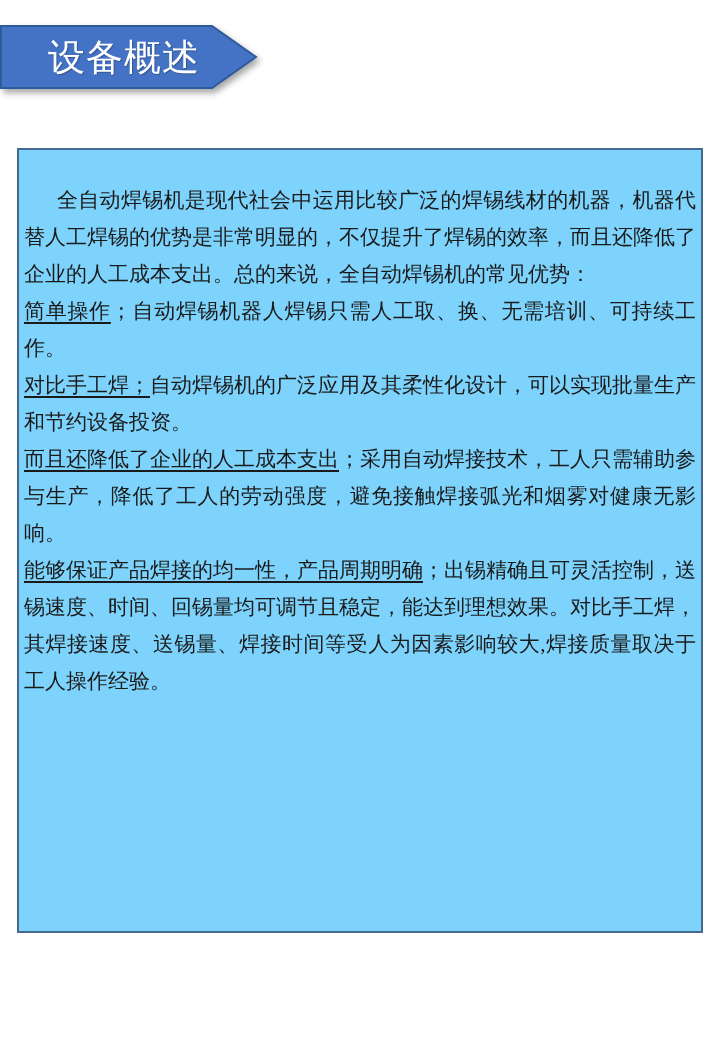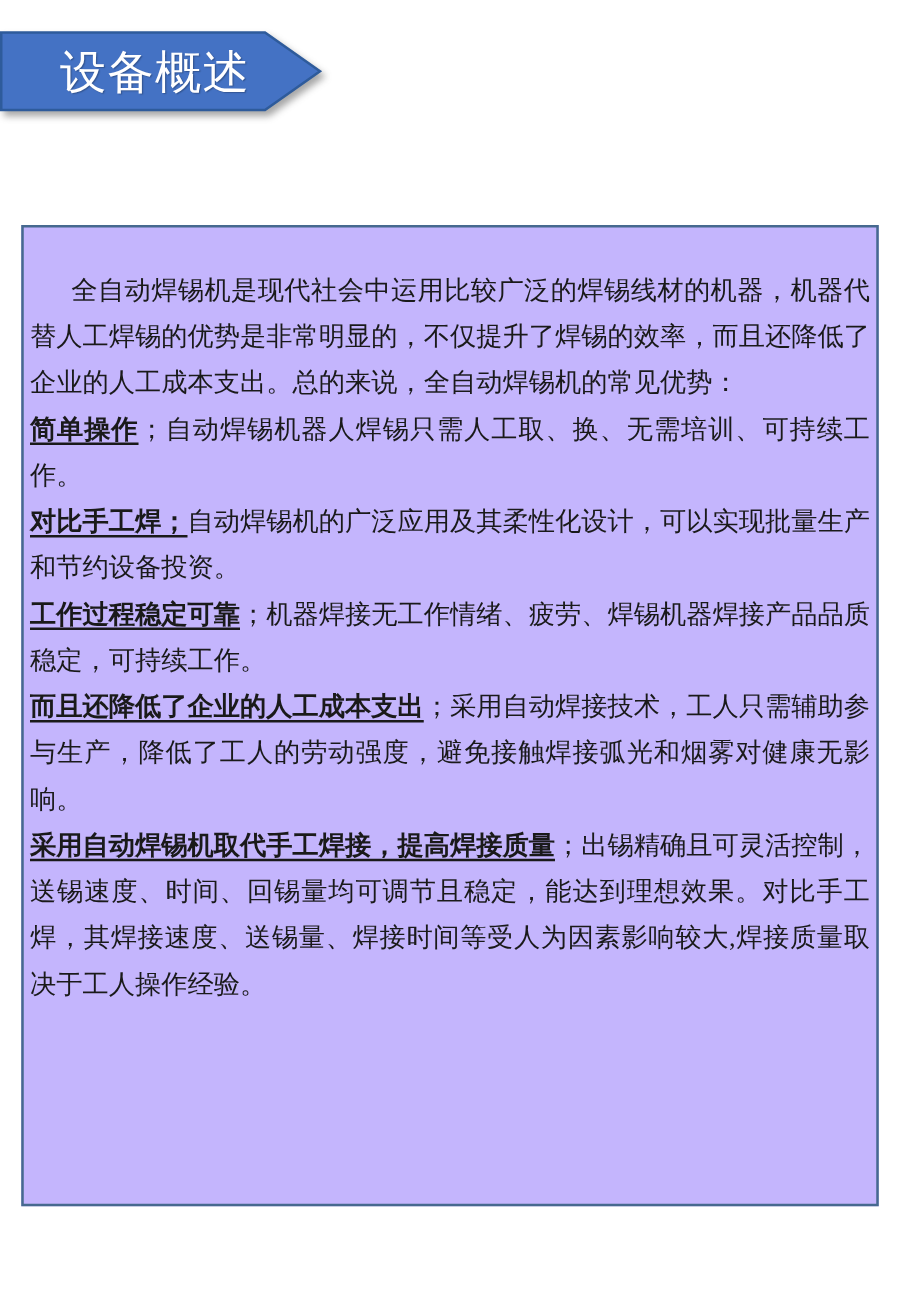--- a/index.html
+++ b/index.html
@@ -47,50 +47,48 @@
 
   
   .content-box {
     position: absolute;
     left: 17px;
     top: 148px;
     width: 686px;
     height: 785px;
     box-sizing: border-box;
     border: 2px solid var(--box-border, #46698F);
-    background: #c4b5fd;
+    background: #7dd3fc;
     padding: 32px 5px 0 5px;
-    margin-top: 32px;
   }
   .para {
     margin: 0;
     font-size: 21px;
     line-height: 37px;
     text-align: justify;
     color: var(--text-color, #1a1a1a);
   }
   .para.indent { text-indent: 33px; }
   .seg-emphasis {
-    font-weight: 700;
+    font-weight: 400;
     text-decoration: underline;
     text-decoration-thickness: 2px;
     text-underline-offset: 4px;
   }
   .seg-normal { font-weight: 400; }
 </style>
 </head>
 <body>
 
 <div class="banner">
   <svg width="270" height="70" viewBox="0 0 270 70" aria-hidden="true">
     <polygon points="1,2 212,2 256,33 212,64 1,64" style="fill: var(--banner-fill, #4472C4); stroke: var(--banner-border, #2E5B9B); stroke-width: 2;"></polygon>
   </svg>
   <div class="banner-title">设备概述</div>
 </div>
 
 <div class="content-box">
     <p class="para indent"><span class="seg-normal">全自动焊锡机是现代社会中运用比较广泛的焊锡线材的机器，机器代替人工焊锡的优势是非常明显的，不仅提升了焊锡的效率，而且还降低了企业的人工成本支出。总的来说，全自动焊锡机的常见优势：</span></p>
     <p class="para"><span class="seg-emphasis">简单操作</span><span class="seg-normal">；自动焊锡机器人焊锡只需人工取、换、无需培训、可持续工作。</span></p>
     <p class="para"><span class="seg-emphasis">对比手工焊；</span><span class="seg-normal">自动焊锡机的广泛应用及其柔性化设计，可以实现批量生产和节约设备投资。</span></p>
-    <p class="para"><span class="seg-emphasis">工作过程稳定可靠</span><span class="seg-normal">；机器焊接无工作情绪、疲劳、焊锡机器焊接产品品质稳定，可持续工作。</span></p>
     <p class="para"><span class="seg-emphasis">而且还降低了企业的人工成本支出</span><span class="seg-normal">；采用自动焊接技术，工人只需辅助参与生产，降低了工人的劳动强度，避免接触焊接弧光和烟雾对健康无影响。</span></p>
-    <p class="para"><span class="seg-emphasis">采用自动焊锡机取代手工焊接，提高焊接质量</span><span class="seg-normal">；出锡精确且可灵活控制，送锡速度、时间、回锡量均可调节且稳定，能达到理想效果。对比手工焊，其焊接速度、送锡量、焊接时间等受人为因素影响较大,焊接质量取决于工人操作经验。</span></p>
+    <p class="para"><span class="seg-emphasis">能够保证产品焊接的均一性，产品周期明确</span><span class="seg-normal">；出锡精确且可灵活控制，送锡速度、时间、回锡量均可调节且稳定，能达到理想效果。对比手工焊，其焊接速度、送锡量、焊接时间等受人为因素影响较大,焊接质量取决于工人操作经验。</span></p>
   </div>
 
 </body></html>

